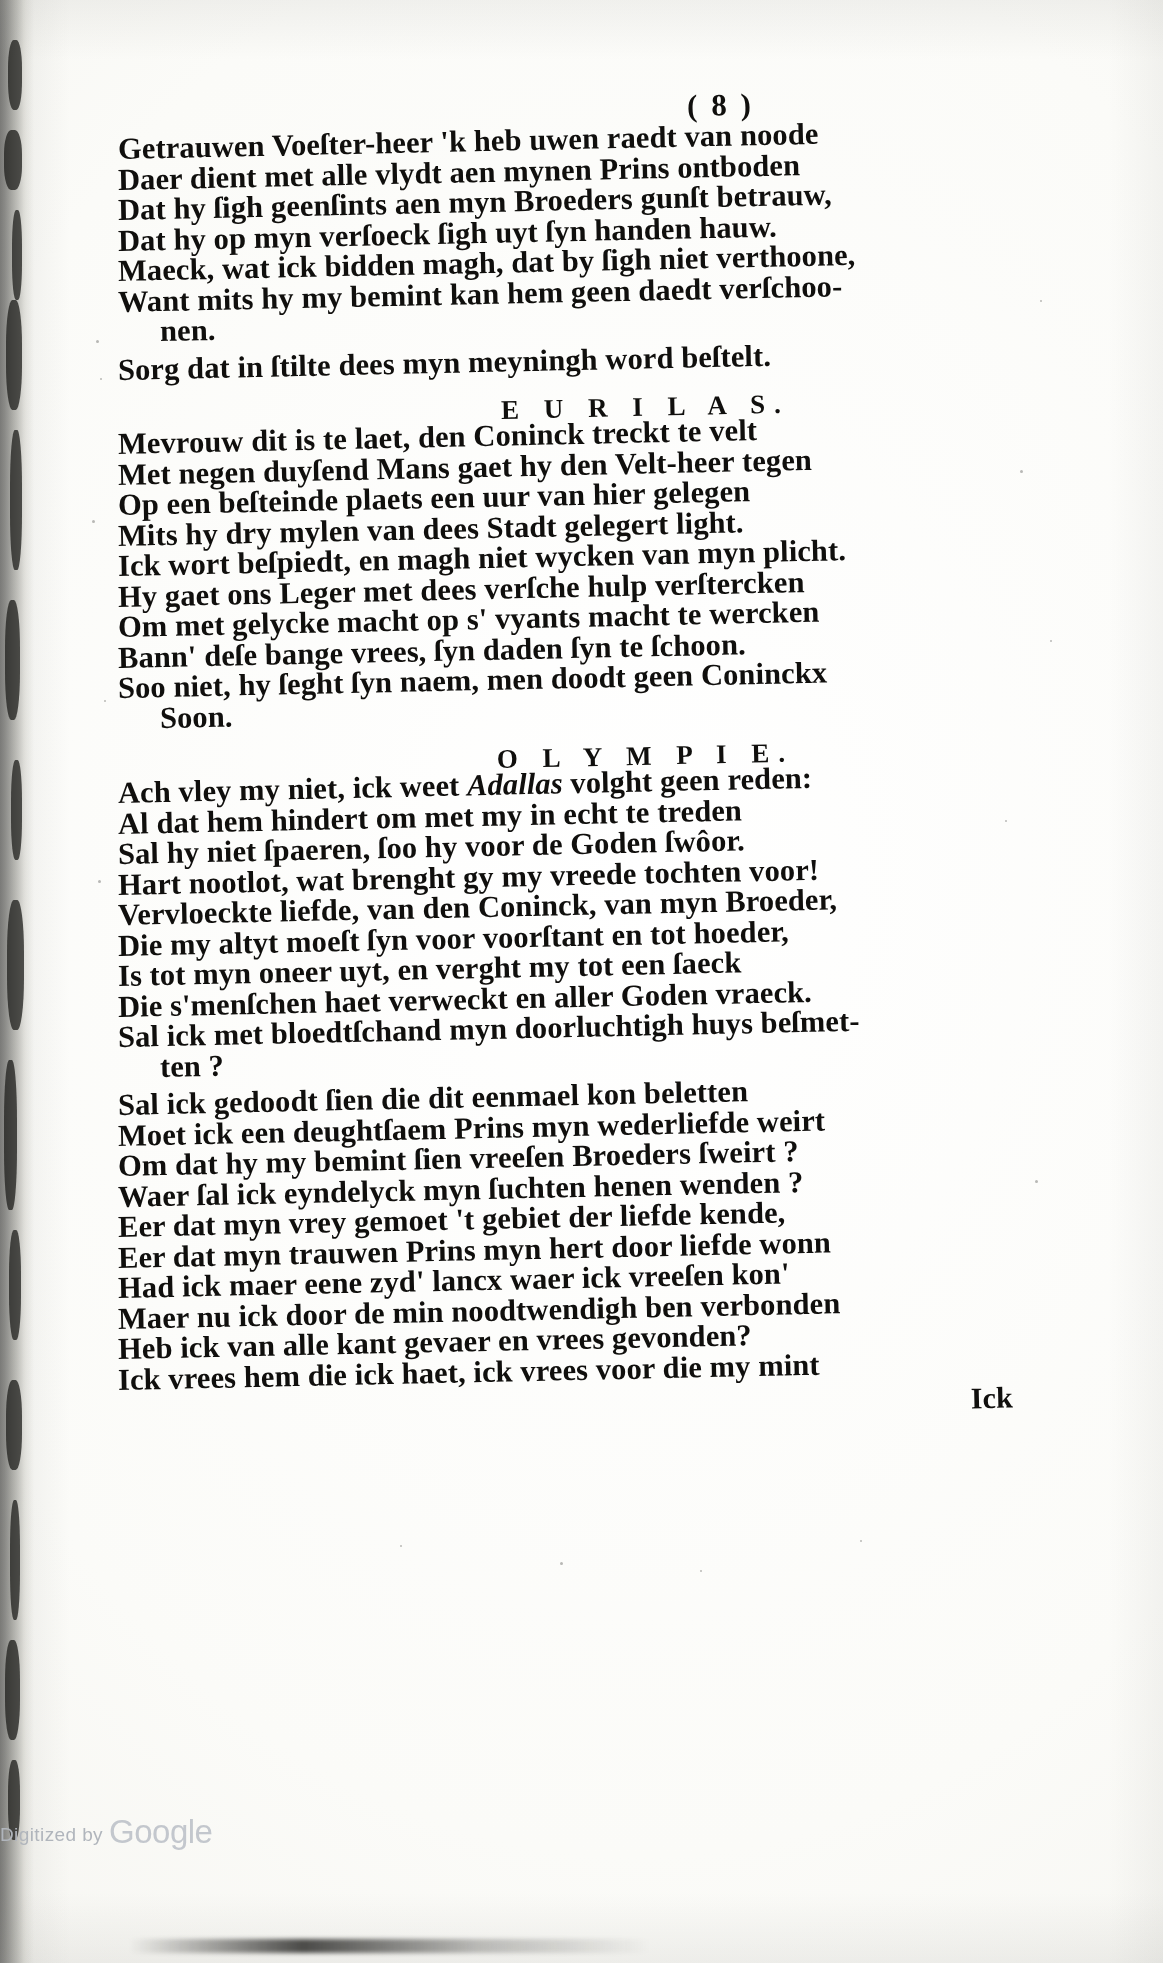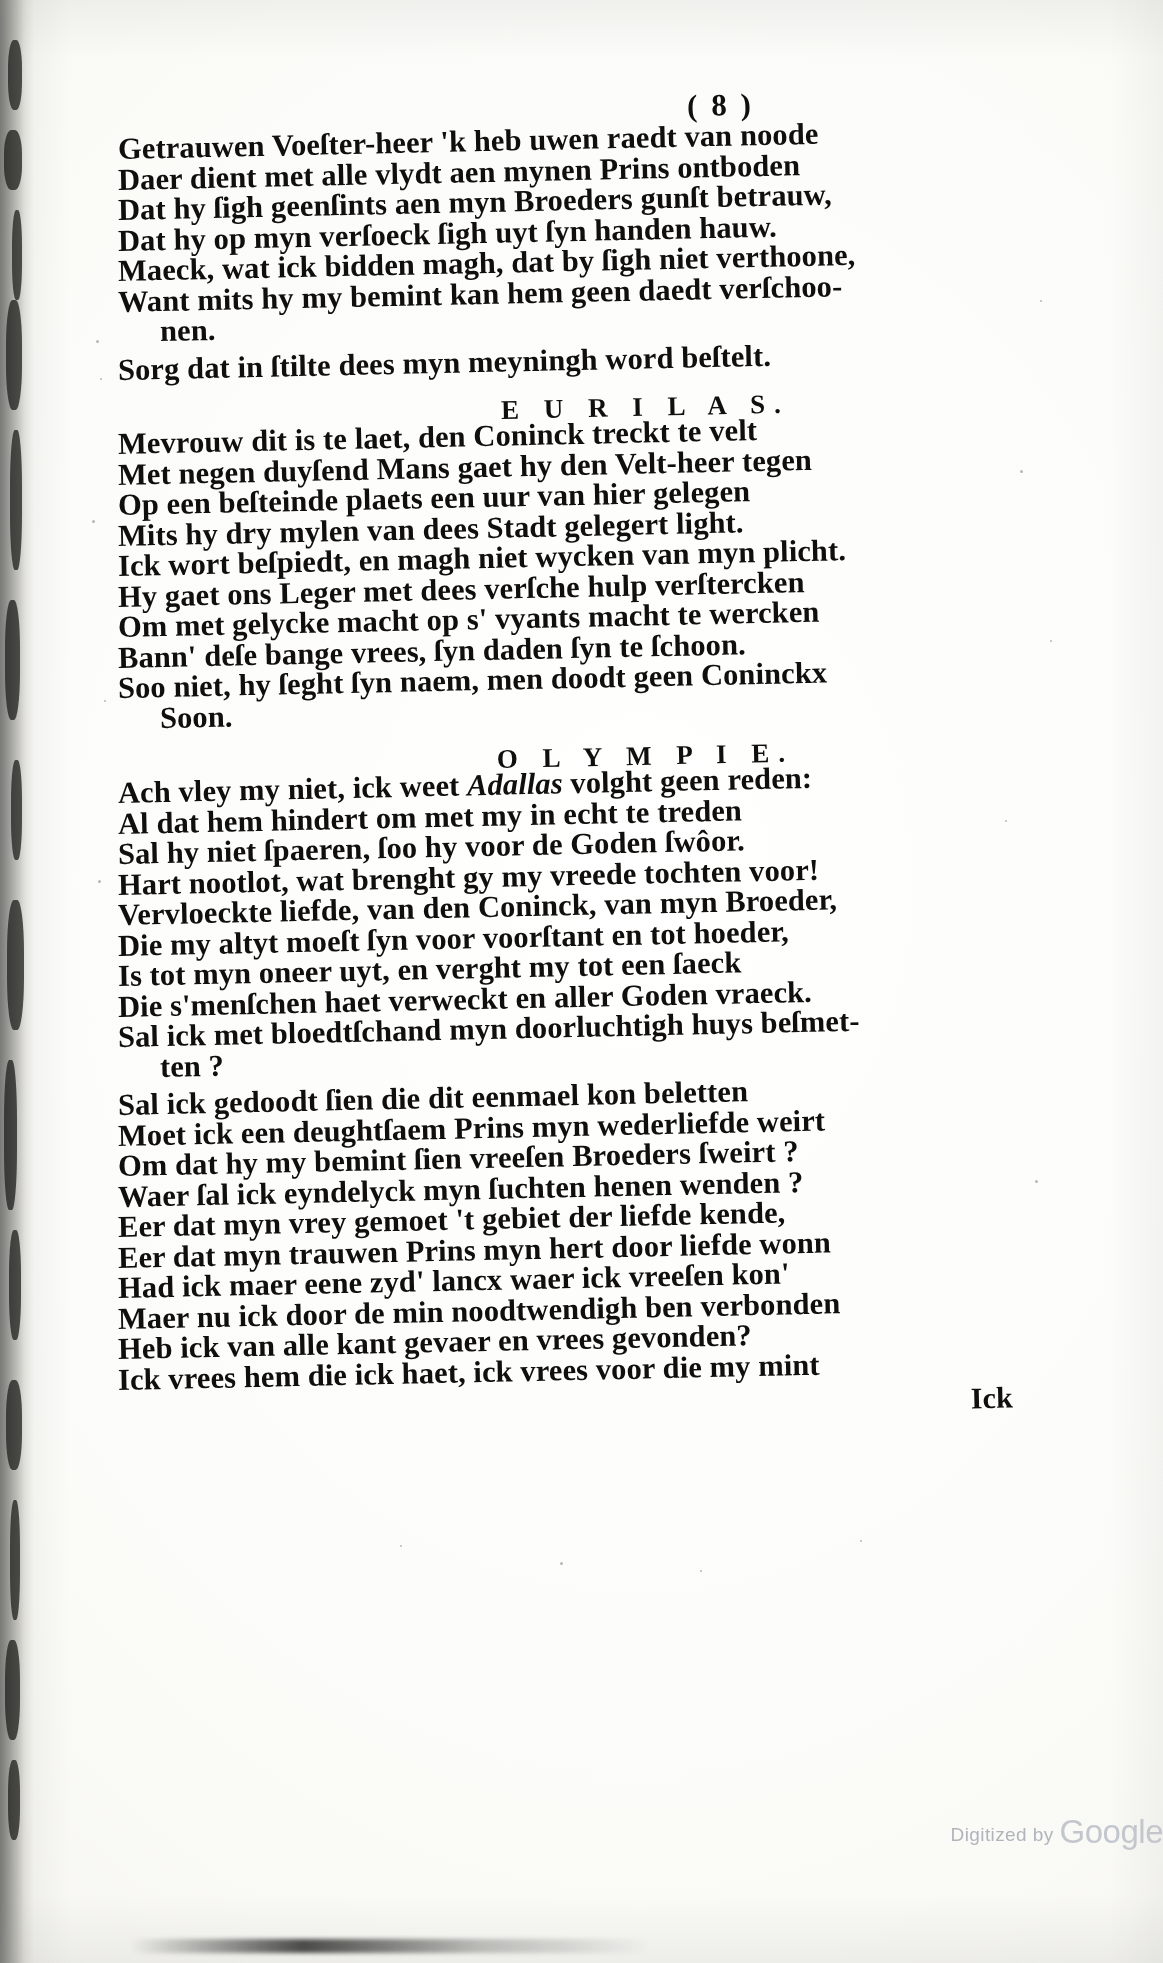--- a/index.html
+++ b/index.html
@@ -72,21 +72,21 @@
   .indent{padding-left:42px;}
   .ital{font-style:italic;font-weight:700;}
   .catch{display:block;text-align:right;font-size:30px;font-weight:700;padding-right:10px;}
 
   .gap-sm{height:7px;}
   .gap-md{height:17px;}
 
   
   #watermark{
     position:absolute;left:0;right:0;bottom:112px;
-    text-align:right;
+    text-align:left;
     color:#b9bdc4;
     font-size:25px;
     letter-spacing:.5px;
     font-family:"Liberation Sans", sans-serif;
     user-select:none;
   }
   #watermark .dig{font-size:19px;color:#b0b5bc;vertical-align:2px;letter-spacing:.4px;}
   #watermark .goog{font-size:33px;color:#c3c7cd;letter-spacing:-.5px;padding-left:6px;}
 
   

